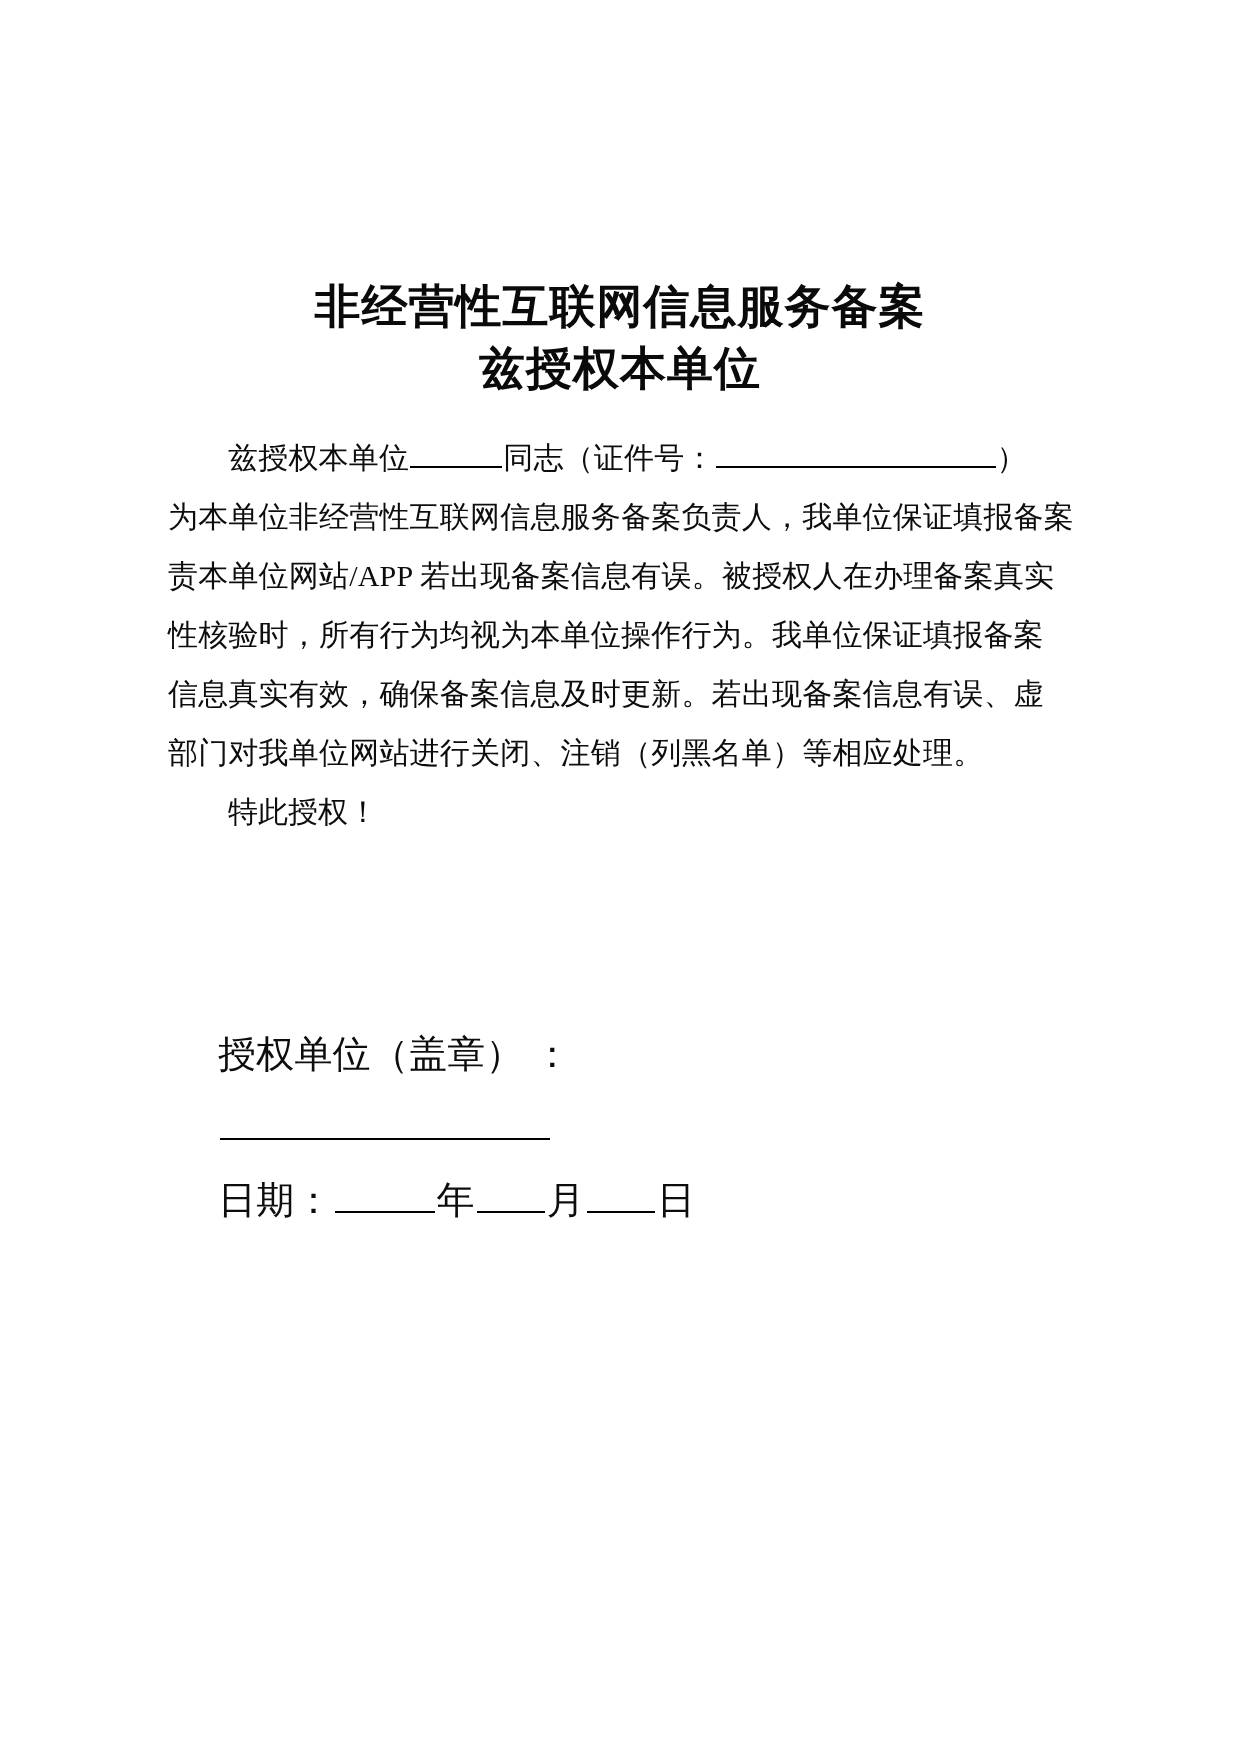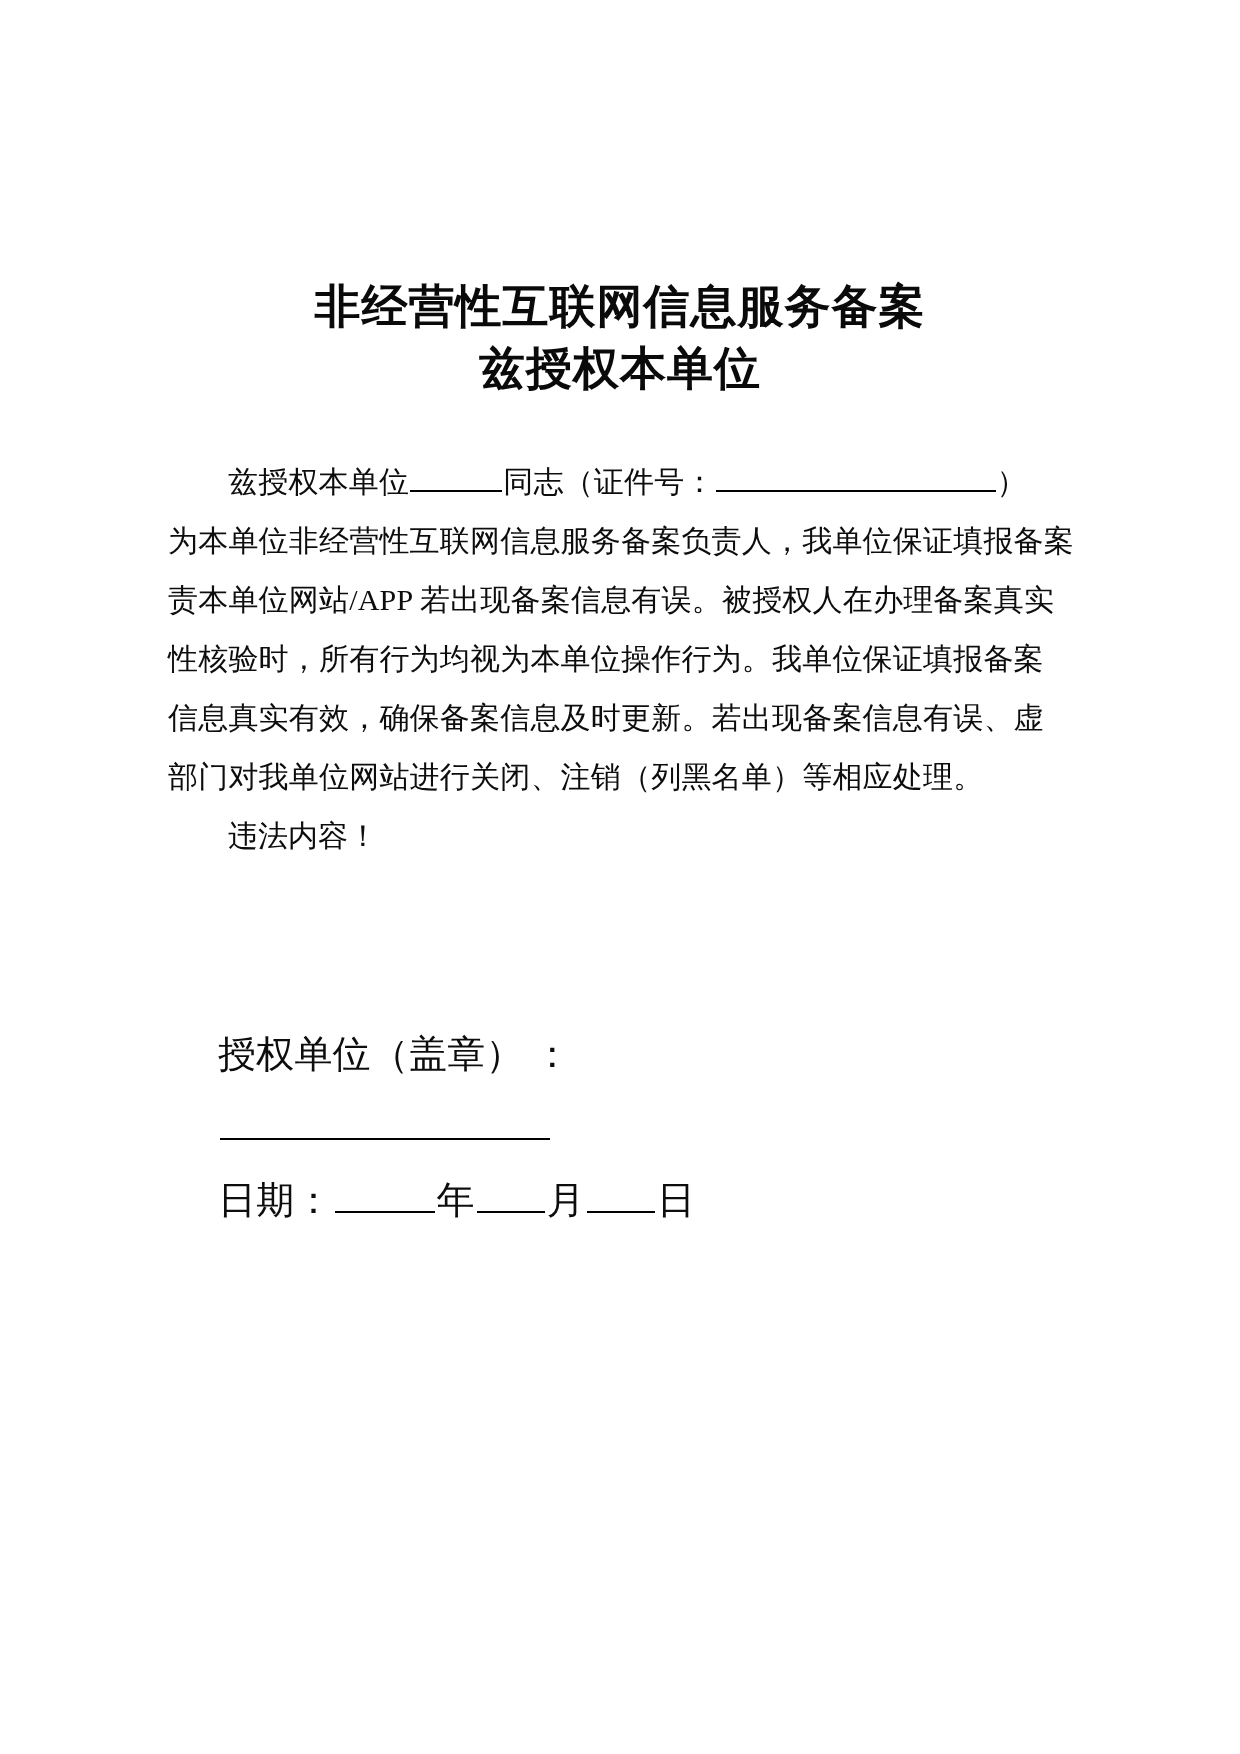--- a/index.html
+++ b/index.html
@@ -39,21 +39,21 @@
     line-height: 62px;
     letter-spacing: 1px;
     color: #0a0a0a;
     white-space: nowrap;
   }
 
   
   .body-block {
     position: absolute;
     left: 168px;
-    top: 452px;
+    top: 428px;
     width: 905px;
   }
   .body-line {
     font-family: "Liberation Serif", "DejaVu Serif", serif;
     font-size: 30px;
     line-height: 59px;
     color: #0d0d0d;
     white-space: nowrap;
     letter-spacing: 0.2px;
   }
@@ -122,21 +122,21 @@
     <div class="body-line indent">
       <span>兹授权本单位</span><span class="blank-fill fill-unit"></span><span>同志（证件号：</span><span class="blank-fill fill-idno"></span><span>）</span>
     </div>
 
     <div class="body-line">为本单位非经营性互联网信息服务备案负责人，我单位保证填报备案</div>
     <div class="body-line">责本单位网站/APP 若出现备案信息有误。被授权人在办理备案真实</div>
     <div class="body-line">性核验时，所有行为均视为本单位操作行为。我单位保证填报备案</div>
     <div class="body-line">信息真实有效，确保备案信息及时更新。若出现备案信息有误、虚</div>
     <div class="body-line">部门对我单位网站进行关闭、注销（列黑名单）等相应处理。</div>
 
-    <div class="declare-line">违法内容！</div>
+    <div class="declare-line">特此授权！</div>
   </div>
 
   <div class="sign-block">
 
     <div class="sign-line">
       <span>授权单位（盖章） ：</span>
     </div>
 
 
     <div class="sign-line">

